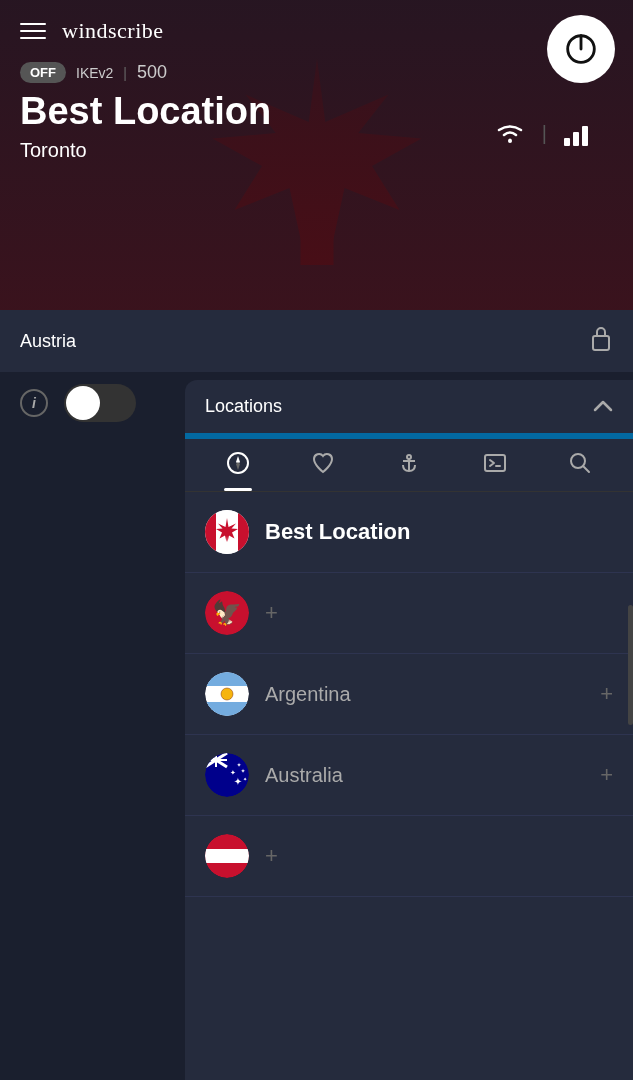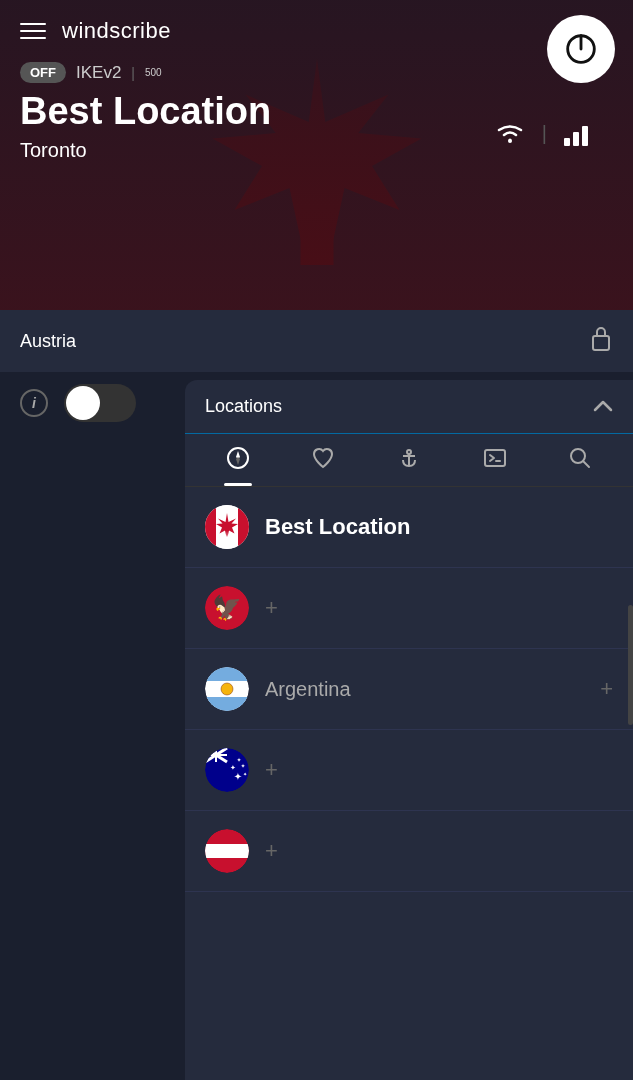--- a/index.html
+++ b/index.html
@@ -55,21 +55,21 @@
       height: 2px;
       background: #fff;
       border-radius: 2px;
     }
 
     .app-logo {
       color: #ffffff;
       font-size: 22px;
       font-weight: 400;
       letter-spacing: 0.5px;
-      font-family: Liberation Sans, sans-serif;
+      font-family: Liberation Serif, serif;
     }
 
     .power-button {
       width: 68px;
       height: 68px;
       border-radius: 50%;
       background: #ffffff;
       border: none;
       display: flex;
       align-items: center;
@@ -97,31 +97,31 @@
       background: #555;
       color: #fff;
       font-size: 13px;
       font-weight: 700;
       padding: 3px 10px;
       border-radius: 12px;
     }
 
     .protocol-text {
       color: #ccc;
-      font-size: 17px;
+      font-size: 14px;
     }
 
     .divider-vert {
       color: #666;
       font-size: 14px;
     }
 
     .data-text {
       color: #ccc;
-      font-size: 10px;
+      font-size: 18px;
     }
 
     
     .location-title {
       padding: 4px 20px 2px 20px;
       color: #ffffff;
       font-size: 38px;
       font-weight: 800;
       line-height: 1.1;
     }
@@ -208,21 +208,21 @@
       background: #252b3d;
       border-radius: 12px 0 0 0;
       z-index: 10;
     }
 
     .locations-header {
       display: flex;
       align-items: flex-end;
       justify-content: space-between;
       padding: 16px 20px;
-      border-bottom: 1px solid #0369a1;
+      border-bottom: 6px solid #0369a1;
     }
 
     .locations-title {
       color: #ffffff;
       font-size: 18px;
       font-weight: 400;
     }
 
     .chevron-up {
       color: #aaa;
@@ -522,20 +522,21 @@
           <line x1="11" y1="0" x2="11" y2="14" stroke="white" stroke-width="2"></line>
           <line x1="0" y1="7" x2="22" y2="7" stroke="white" stroke-width="2"></line>
 
           <text x="33" y="32" text-anchor="middle" font-size="10" fill="white">✦</text>
           <text x="28" y="22" text-anchor="middle" font-size="7" fill="white">✦</text>
           <text x="38" y="20" text-anchor="middle" font-size="6" fill="white">✦</text>
           <text x="34" y="14" text-anchor="middle" font-size="6" fill="white">✦</text>
           <text x="40" y="28" text-anchor="middle" font-size="5" fill="white">✦</text>
         </svg>
       </div>
+      <span class="location-name">Australia</span>
       <span class="plus-icon">+</span>
     </div>
 
     <div class="location-item">
       <div class="flag-circle">
         <svg width="44" height="44" viewBox="0 0 44 44" style="border-radius:50%;">
           <rect width="44" height="44" rx="22" fill="#c8102e"></rect>
           <rect x="0" y="15" width="44" height="14" fill="white"></rect>
         </svg>
       </div>

